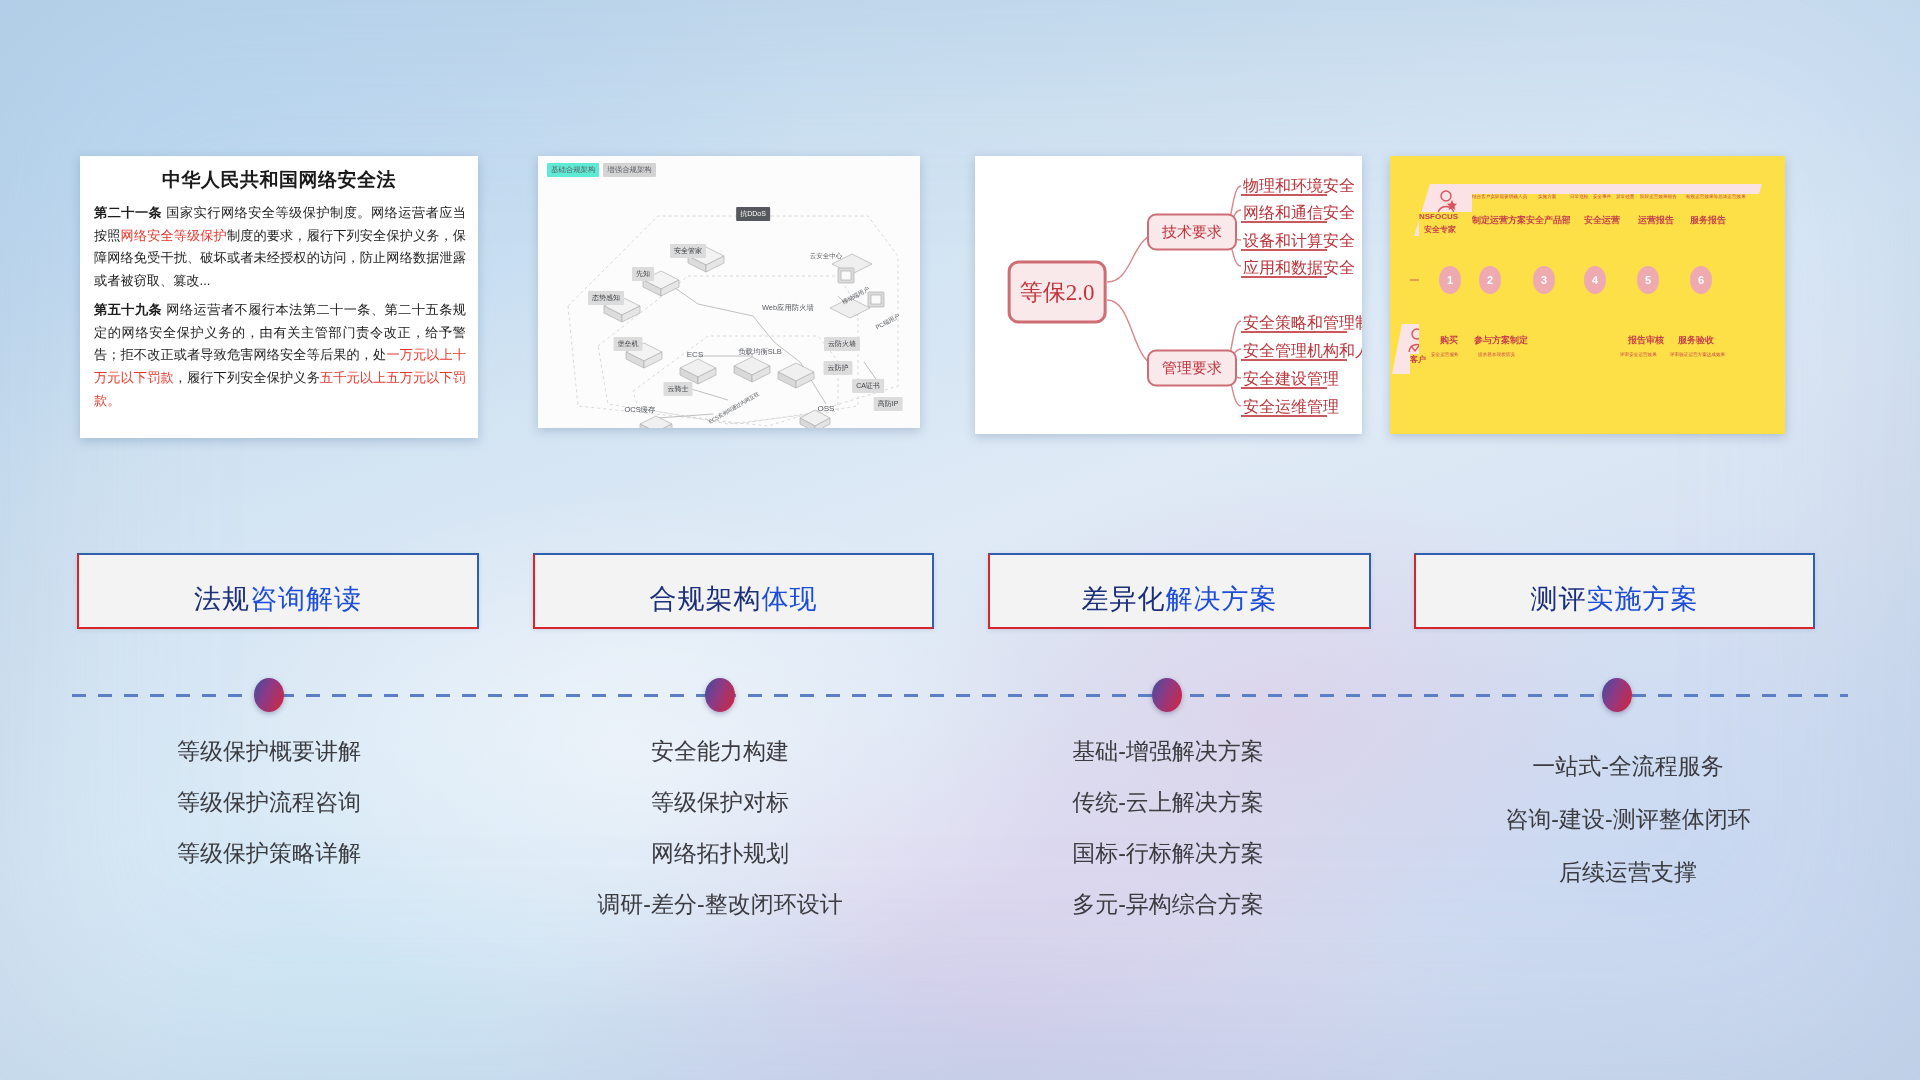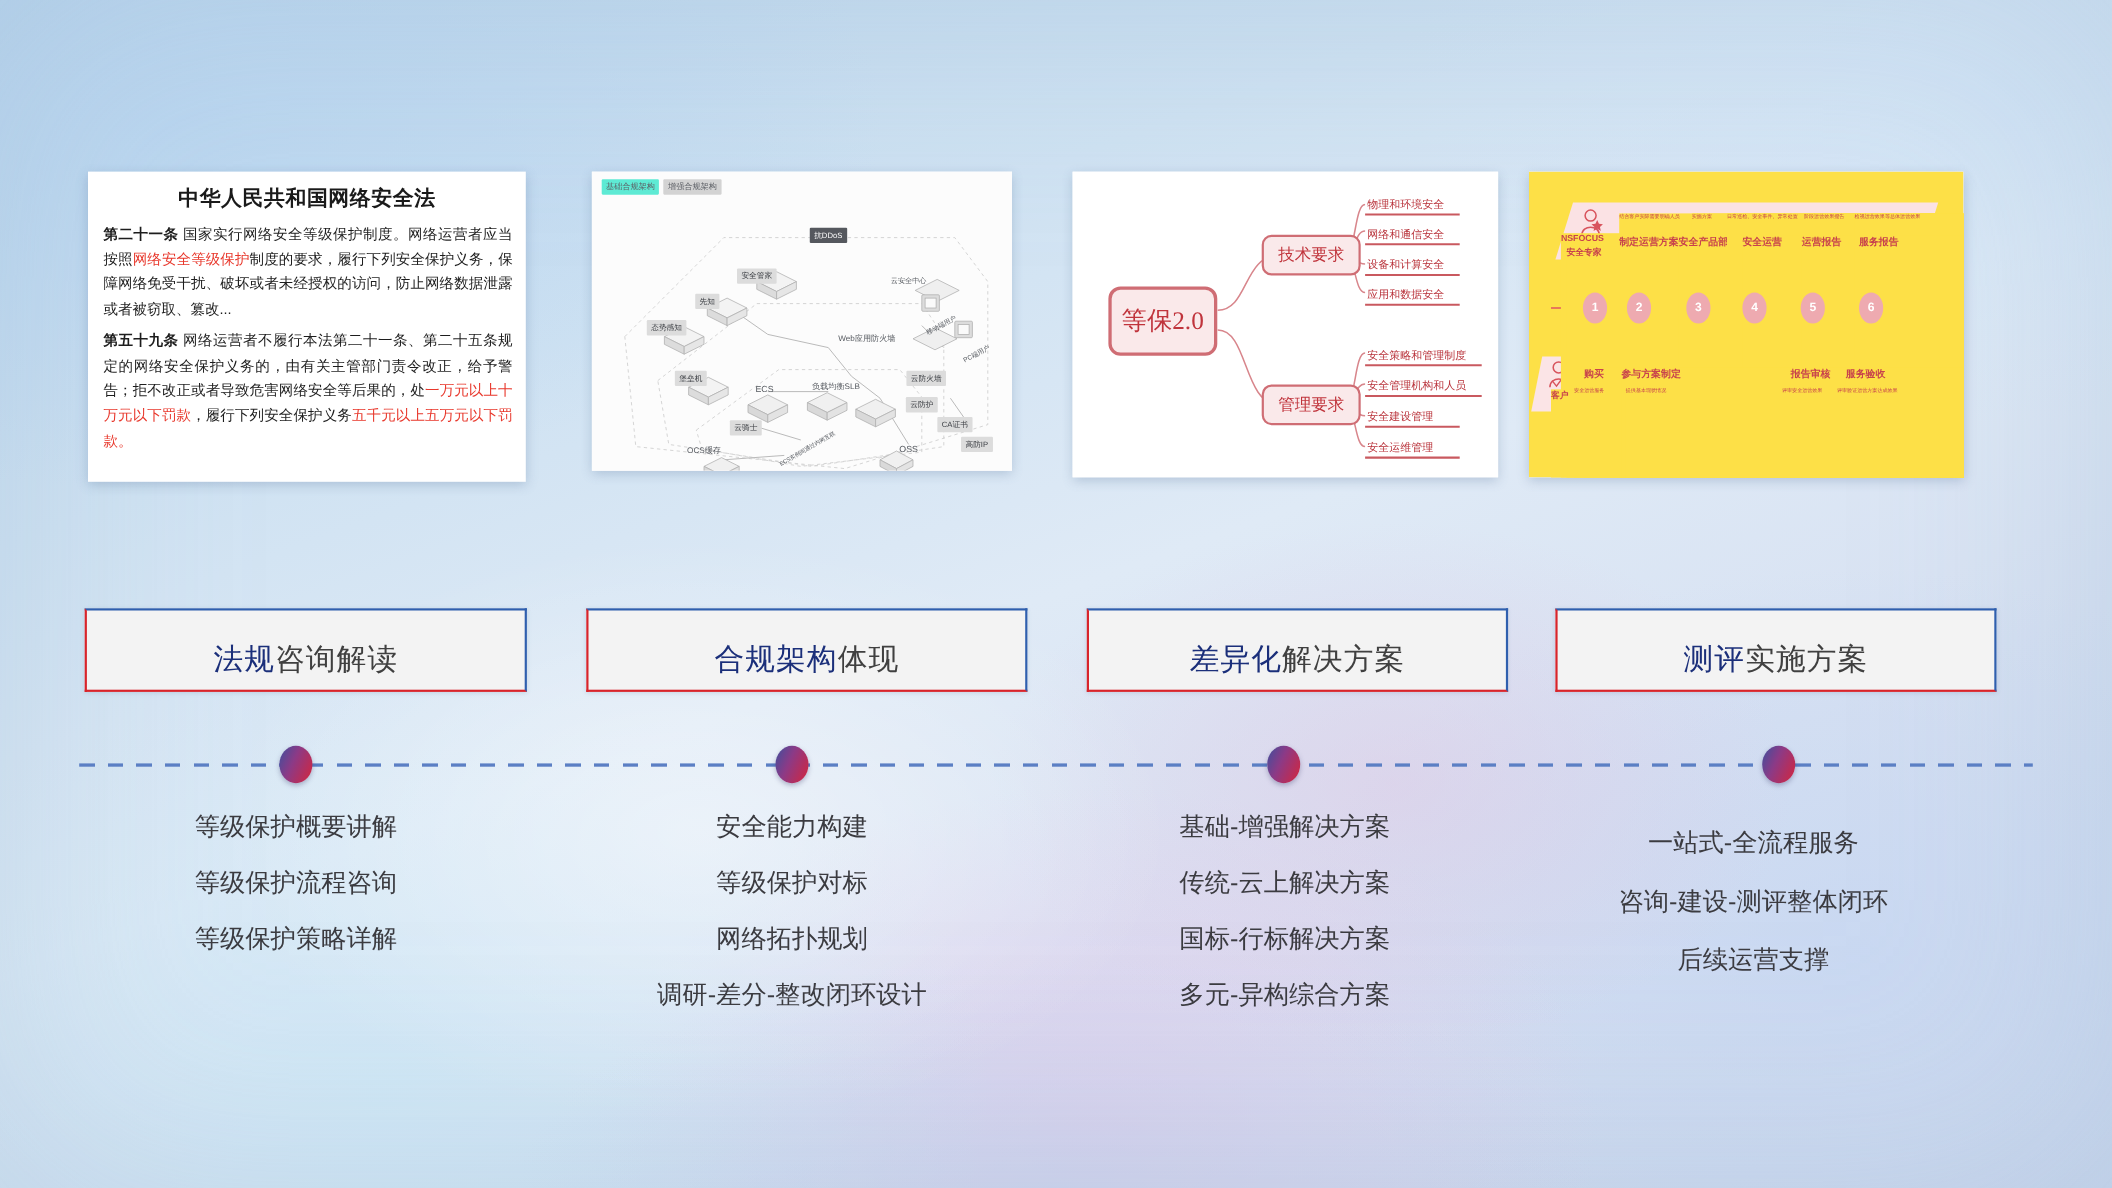--- a/index.html
+++ b/index.html
@@ -51,21 +51,21 @@
   .nodelbl.dark{background:#55585e;color:#fff;}
   .nodelbl.plain{background:transparent;color:#54585e;}
 
   
   .mm{position:relative;width:100%;height:100%;background:#fff;}
   .mm svg{position:absolute;inset:0;}
   .mmnode{position:absolute;transform:translate(-50%,-50%);border:2.4px solid #cf6d74;
     background:#fae9ea;border-radius:9px;color:#c0343c;font-size:15px;
     font-family:"Liberation Serif","DejaVu Serif",serif;padding:7px 13px;white-space:nowrap;}
   .mmnode.root{font-size:23px;padding:13px 9px;border-width:3px;border-radius:11px;margin-left:16px;}
-  .mmleaf{position:absolute;transform:translate(0,-50%);color:#b9333b;font-size:10px;
+  .mmleaf{position:absolute;transform:translate(0,-50%);color:#b9333b;font-size:16px;
     font-family:"Liberation Serif","DejaVu Serif",serif;white-space:nowrap;}
 
   
   .rm{position:relative;width:100%;height:100%;background:#fde047;}
   .rm svg{position:absolute;inset:0;}
   .rm .lbl{position:absolute;white-space:nowrap;color:#c8434c;}
   .rm .big{font-size:9px;font-weight:bold;}
   .rm .small{font-size:4.6px;}
   .rm .num{position:absolute;transform:translate(-50%,-50%);width:22px;height:28px;
     border-radius:50%;background:#eeaab0;color:#fff;font-size:11px;font-weight:bold;
@@ -76,37 +76,37 @@
     border-top:2px solid #2f5fae;border-right:2px solid #2f5fae;
     border-bottom:2px solid #d8242b;border-left:2px solid #d8242b;
     display:flex;align-items:center;justify-content:center;
     box-shadow:0 1px 4px rgba(80,110,150,.18);}
   .banner span{font-size:27px;letter-spacing:1px;margin-top:15px;}
   .b1{left:77px;top:553px;width:398px;}
   .b2{left:533px;top:553px;width:397px;}
   .b3{left:988px;top:553px;width:379px;}
   .b4{left:1414px;top:553px;width:397px;}
   .tx-blue{color:#1b2f7a;}
-  .tx-red{color:#404040;}
+  .tx-red{color:#1d4ed8;}
 
   
   .tl{position:absolute;left:72px;top:694px;width:1776px;height:3px;
     background:repeating-linear-gradient(to right,#5b7fc4 0 14px,rgba(0,0,0,0) 14px 26px);}
   .dot{position:absolute;width:30px;height:34px;border-radius:50%;top:678px;
     background:linear-gradient(115deg,#3d4f9e 0%,#8c3a86 42%,#d5253c 100%);
     box-shadow:0 2px 5px rgba(60,60,110,.35);}
   .d1{left:254px;} .d2{left:705px;} .d3{left:1152px;} .d4{left:1602px;}
 
   
   .col{position:absolute;top:740px;text-align:center;}
   .col .item{font-size:23px;color:#3b3b40;line-height:1;margin-bottom:28px;white-space:nowrap;}
   .cl1{left:69px;width:400px;}
   .cl2{left:520px;width:400px;}
   .cl3{left:968px;width:400px;}
-  .cl4{left:1394px;width:400px;}
+  .cl4{left:1428px;width:400px;}
 </style>
 </head>
 <body>
 
 <div id="bg"></div>
 <div id="bg2"></div>
 <div id="vign"></div>
 
 <div class="cards">
 

